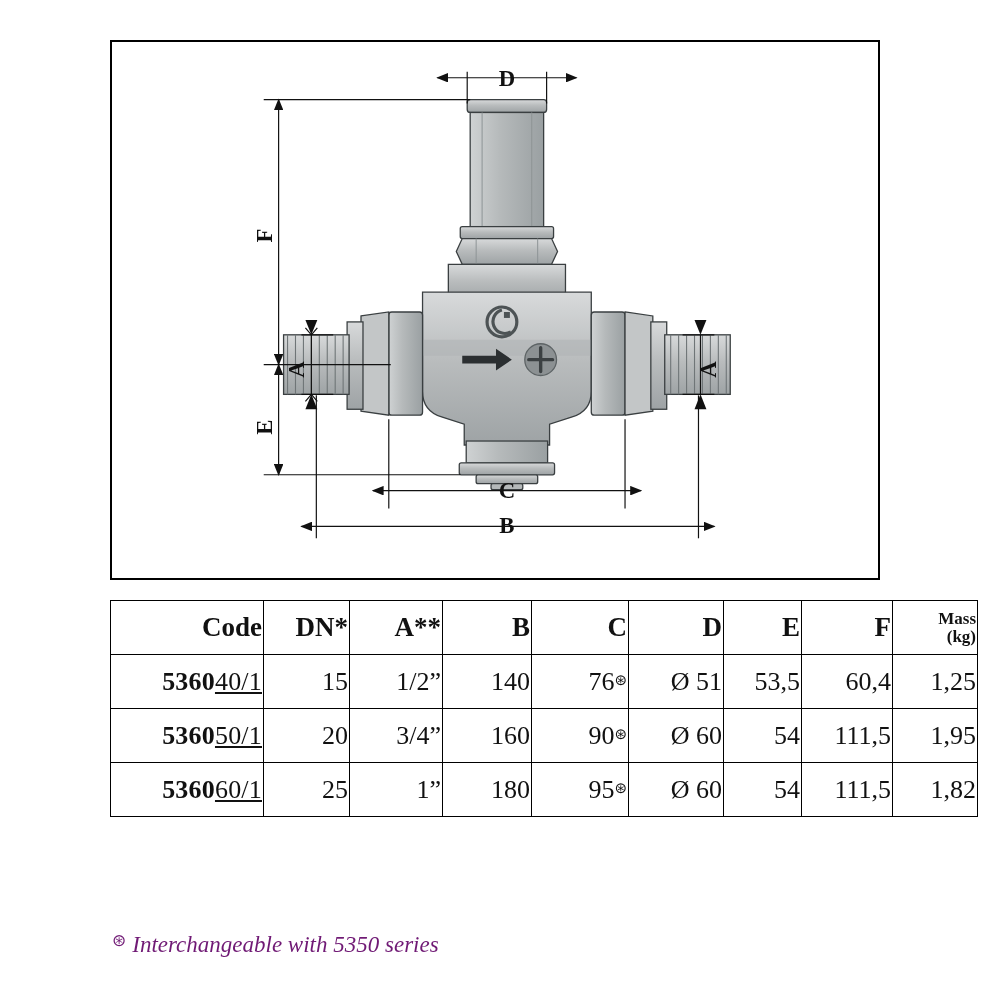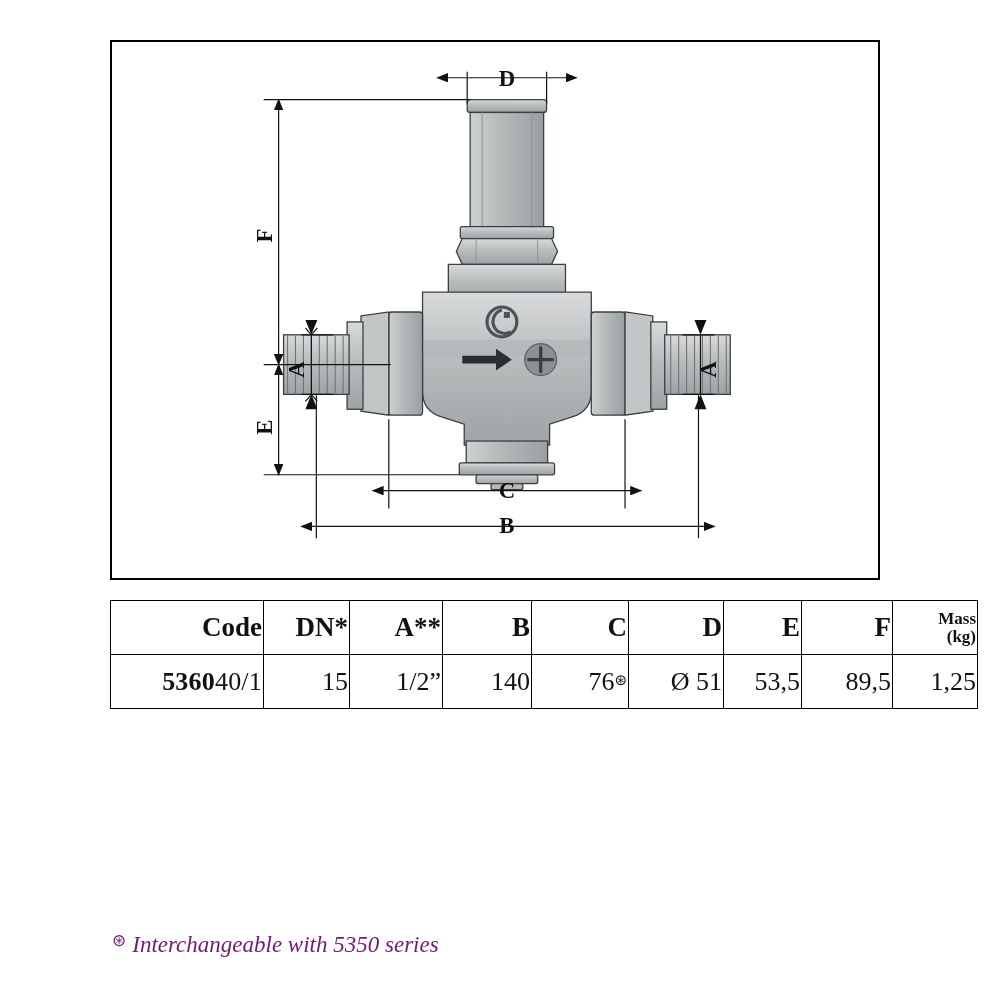--- a/index.html
+++ b/index.html
@@ -50,21 +50,21 @@
   .col-a{width:90px;}
   .col-b{width:86px;}
   .col-c{width:94px;}
   .col-d{width:92px;}
   .col-e{width:75px;}
   .col-f{width:88px;}
   .col-mass{width:82px;}
 
   .code-cell{font-size:27px;letter-spacing:.2px;}
   .code-bold{font-weight:bold;margin-top:16px;}
-  .code-rest{font-weight:normal;}
+  .code-rest{font-weight:normal;text-decoration:underline;}
 
   .note{
     position:absolute;left:112px;top:930px;
     font-family:"Liberation Serif", serif;
     font-style:italic;
     font-size:23px;
     color:#701a75;
   }
   .note .ast{font-style:normal;font-size:17px;vertical-align:6px;margin-right:6px;}
   .ast-inline{font-size:15px;vertical-align:5px;}
@@ -250,22 +250,52 @@
           <span class="code-bold">5360</span><span class="code-rest">40/1</span>
         </td>
         <td>15</td>
         <td>1/2”</td>
         <td>140</td>
         <td>
           <span>76</span><span class="ast-inline">⊛</span>
         </td>
         <td>Ø 51</td>
         <td>53,5</td>
-        <td>89,5</td>
+        <td>60,4</td>
         <td>1,25</td>
+      </tr>
+      <tr>
+        <td class="code-cell">
+          <span class="code-bold">5360</span><span class="code-rest">50/1</span>
+        </td>
+        <td>20</td>
+        <td>3/4”</td>
+        <td>160</td>
+        <td>
+          <span>90</span><span class="ast-inline">⊛</span>
+        </td>
+        <td>Ø 60</td>
+        <td>54</td>
+        <td>111,5</td>
+        <td>1,95</td>
+      </tr>
+      <tr>
+        <td class="code-cell">
+          <span class="code-bold">5360</span><span class="code-rest">60/1</span>
+        </td>
+        <td>25</td>
+        <td>1”</td>
+        <td>180</td>
+        <td>
+          <span>95</span><span class="ast-inline">⊛</span>
+        </td>
+        <td>Ø 60</td>
+        <td>54</td>
+        <td>111,5</td>
+        <td>1,82</td>
       </tr>
     </tbody>
   </table>
 
   <div class="note">
     <span class="ast">⊛</span><span>Interchangeable with 5350 series</span>
   </div>
 
 </div>
 

